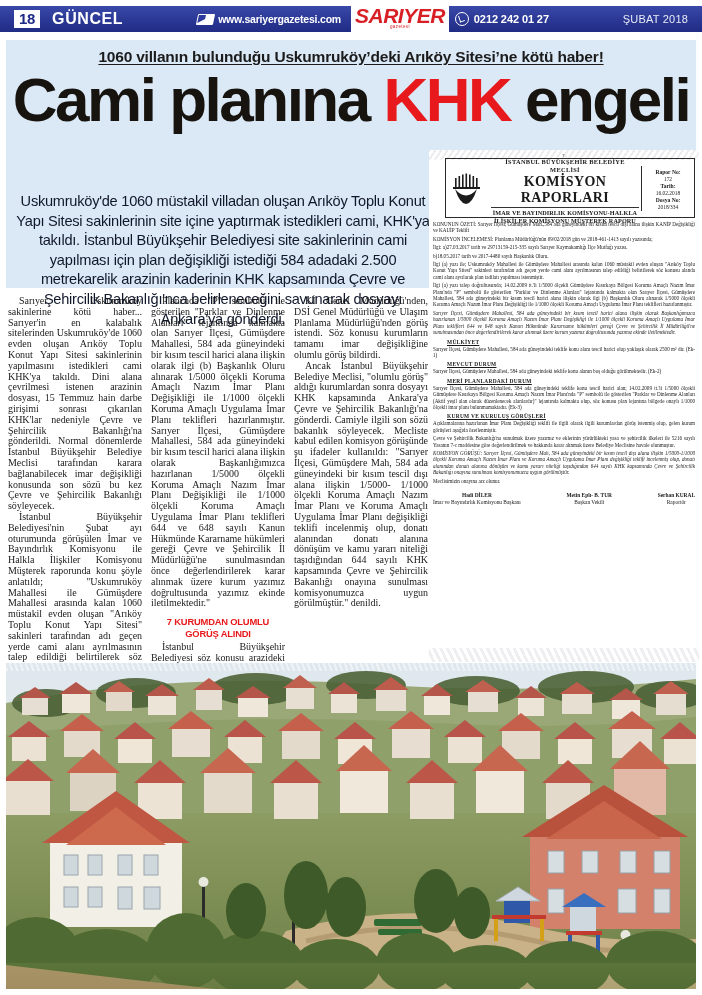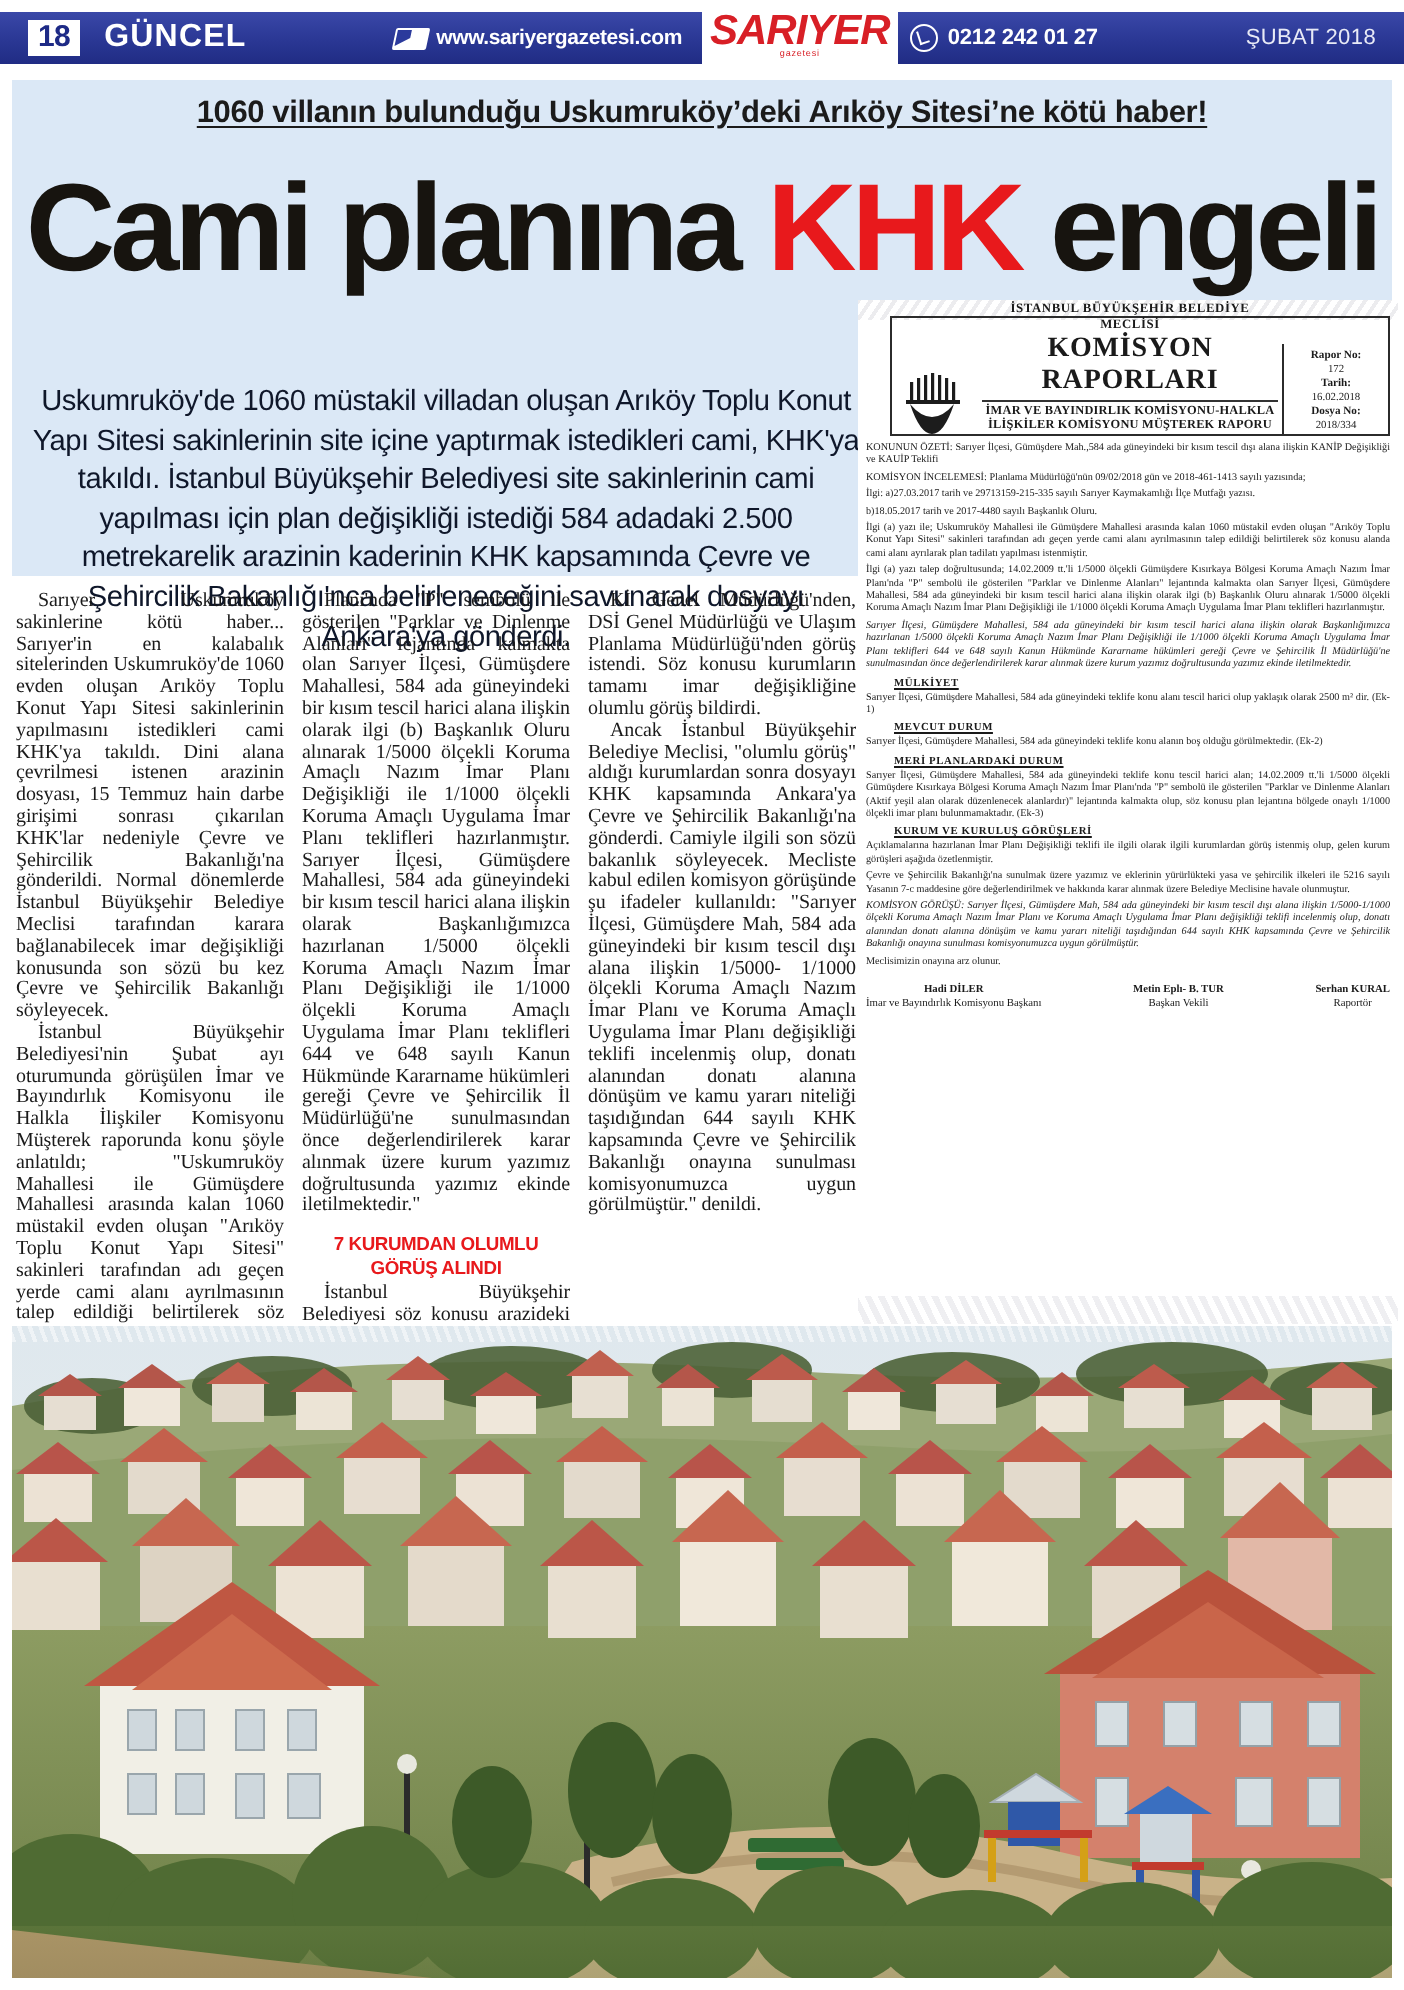--- a/index.html
+++ b/index.html
@@ -81,21 +81,21 @@
     background:#dbe8f6;
   }
   .kicker{
     text-align:center;color:#1b1b1b;
     font-family:"Liberation Sans",sans-serif;font-weight:bold;
     font-size:15.5px;letter-spacing:-0.2px;
     padding-top:8px;
     text-decoration:underline;text-underline-offset:2px;
   }
   .headline{
-    text-align:center;margin-top:16px;
+    text-align:center;margin-top:1px;
     font-family:"Liberation Sans",sans-serif;font-weight:bold;
     font-size:62px;line-height:66px;color:#17140f;
     letter-spacing:-2.5px;
   }
   .headline .hl-red{color:#e8191c;}
 
   .lead{
     position:absolute;left:10px;top:152px;width:414px;
     text-align:center;color:#0f172a;
     font-family:"Liberation Sans",sans-serif;
@@ -110,21 +110,21 @@
     font-family:"Liberation Serif",serif;color:#1a1a1a;
   }
   .scan-edge{
     position:absolute;left:0;top:0;width:100%;height:10px;
     background:
       repeating-linear-gradient(-56deg,#ffffff 0 3px,#e9e9ec 3px 5px);
     opacity:.85;
   }
   .scan-inner{position:absolute;left:4px;top:8px;width:262px;}
   .doc-head{
-    border:1px solid #2b2b2b;display:flex;align-items:flex-end;height:58px;
+    border:1px solid #2b2b2b;display:flex;align-items:center;height:58px;
     position:relative;
     margin-left:12px;
   }
   .doc-logo{
     width:42px;display:flex;align-items:center;justify-content:center;
     border-right:1px solid transparent;
   }
   .ibb-mark{
     width:30px;height:32px;position:relative;display:block;
   }

